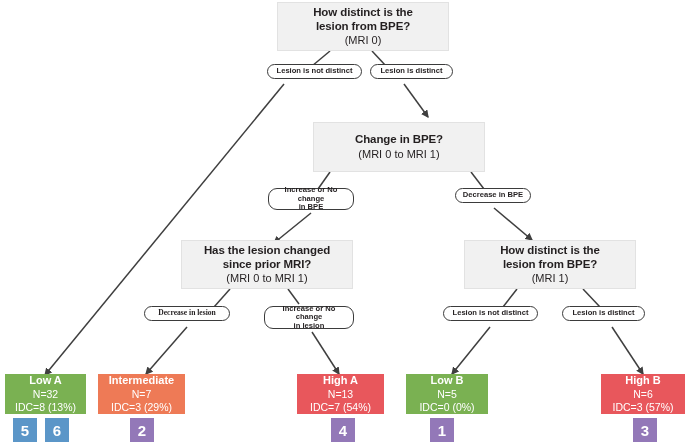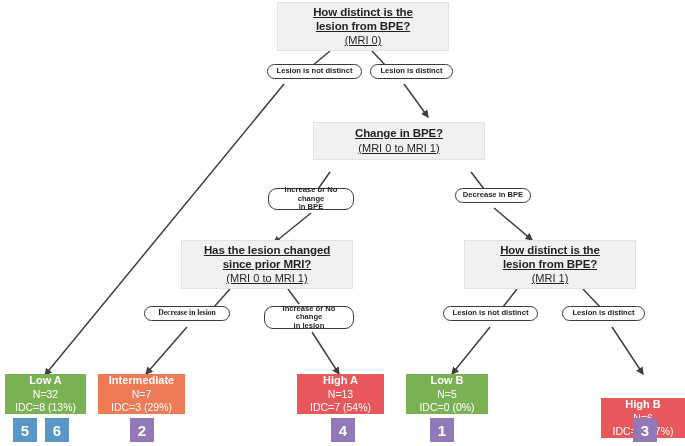--- a/index.html
+++ b/index.html
@@ -32,21 +32,20 @@
     position: absolute;
     background: #f1f1f1;
     border: 1px solid #e2e2e2;
     box-sizing: border-box;
     display: flex;
     flex-direction: column;
     justify-content: center;
     text-align: center;
     color: #231f20;
     line-height: 1.18;
-    text-decoration: underline;
   }
   .qnode .q-title {
     font-size: 11.5px;
     font-weight: bold;
     letter-spacing: -0.1px;
   }
   .qnode .q-sub {
     font-size: 11px;
     font-weight: normal;
     margin-top: 1px;
@@ -150,21 +149,21 @@
 
     <path d="M 612 327 L 643 374" stroke="#3f3f3f" stroke-width="1.5" fill="none" marker-end="url(#arw)"></path>
   </svg>
 
   <div class="qnode" style="left:277px; top:2px; width:172px; height:49px;">
     <div class="q-title">How distinct is the</div>
     <div class="q-title">lesion from BPE?</div>
     <div class="q-sub">(MRI 0)</div>
   </div>
 
-  <div class="qnode" style="left:313px; top:122px; width:172px; height:38px;">
+  <div class="qnode" style="left:313px; top:122px; width:172px; height:50px;">
     <div class="q-title">Change in BPE?</div>
     <div class="q-sub">(MRI 0 to MRI 1)</div>
   </div>
 
   <div class="qnode" style="left:181px; top:240px; width:172px; height:49px;">
     <div class="q-title">Has the lesion changed</div>
     <div class="q-title">since prior MRI?</div>
     <div class="q-sub">(MRI 0 to MRI 1)</div>
   </div>
 
@@ -214,20 +213,20 @@
   </div>
   <div class="chip" style="left:331px; top:418px; width:24px; height:24px; background:#9378b8;">4</div>
 
   <div class="leaf" style="left:406px; top:374px; width:82px; height:40px; background:#7ab152;">
     <div class="leaf-title">Low B</div>
     <div class="leaf-n">N=5</div>
     <div class="leaf-idc">IDC=0 (0%)</div>
   </div>
   <div class="chip" style="left:430px; top:418px; width:24px; height:24px; background:#9378b8;">1</div>
 
-  <div class="leaf" style="left:601px; top:374px; width:84px; height:40px; background:#e8575c;margin-top:24px;">
+  <div class="leaf" style="left:601px; top:374px; width:84px; height:40px; background:#e8575c;">
     <div class="leaf-title">High B</div>
     <div class="leaf-n">N=6</div>
     <div class="leaf-idc">IDC=3 (57%)</div>
   </div>
   <div class="chip" style="left:633px; top:418px; width:24px; height:24px; background:#9378b8;">3</div>
 
 </div>
 
 </body></html>

